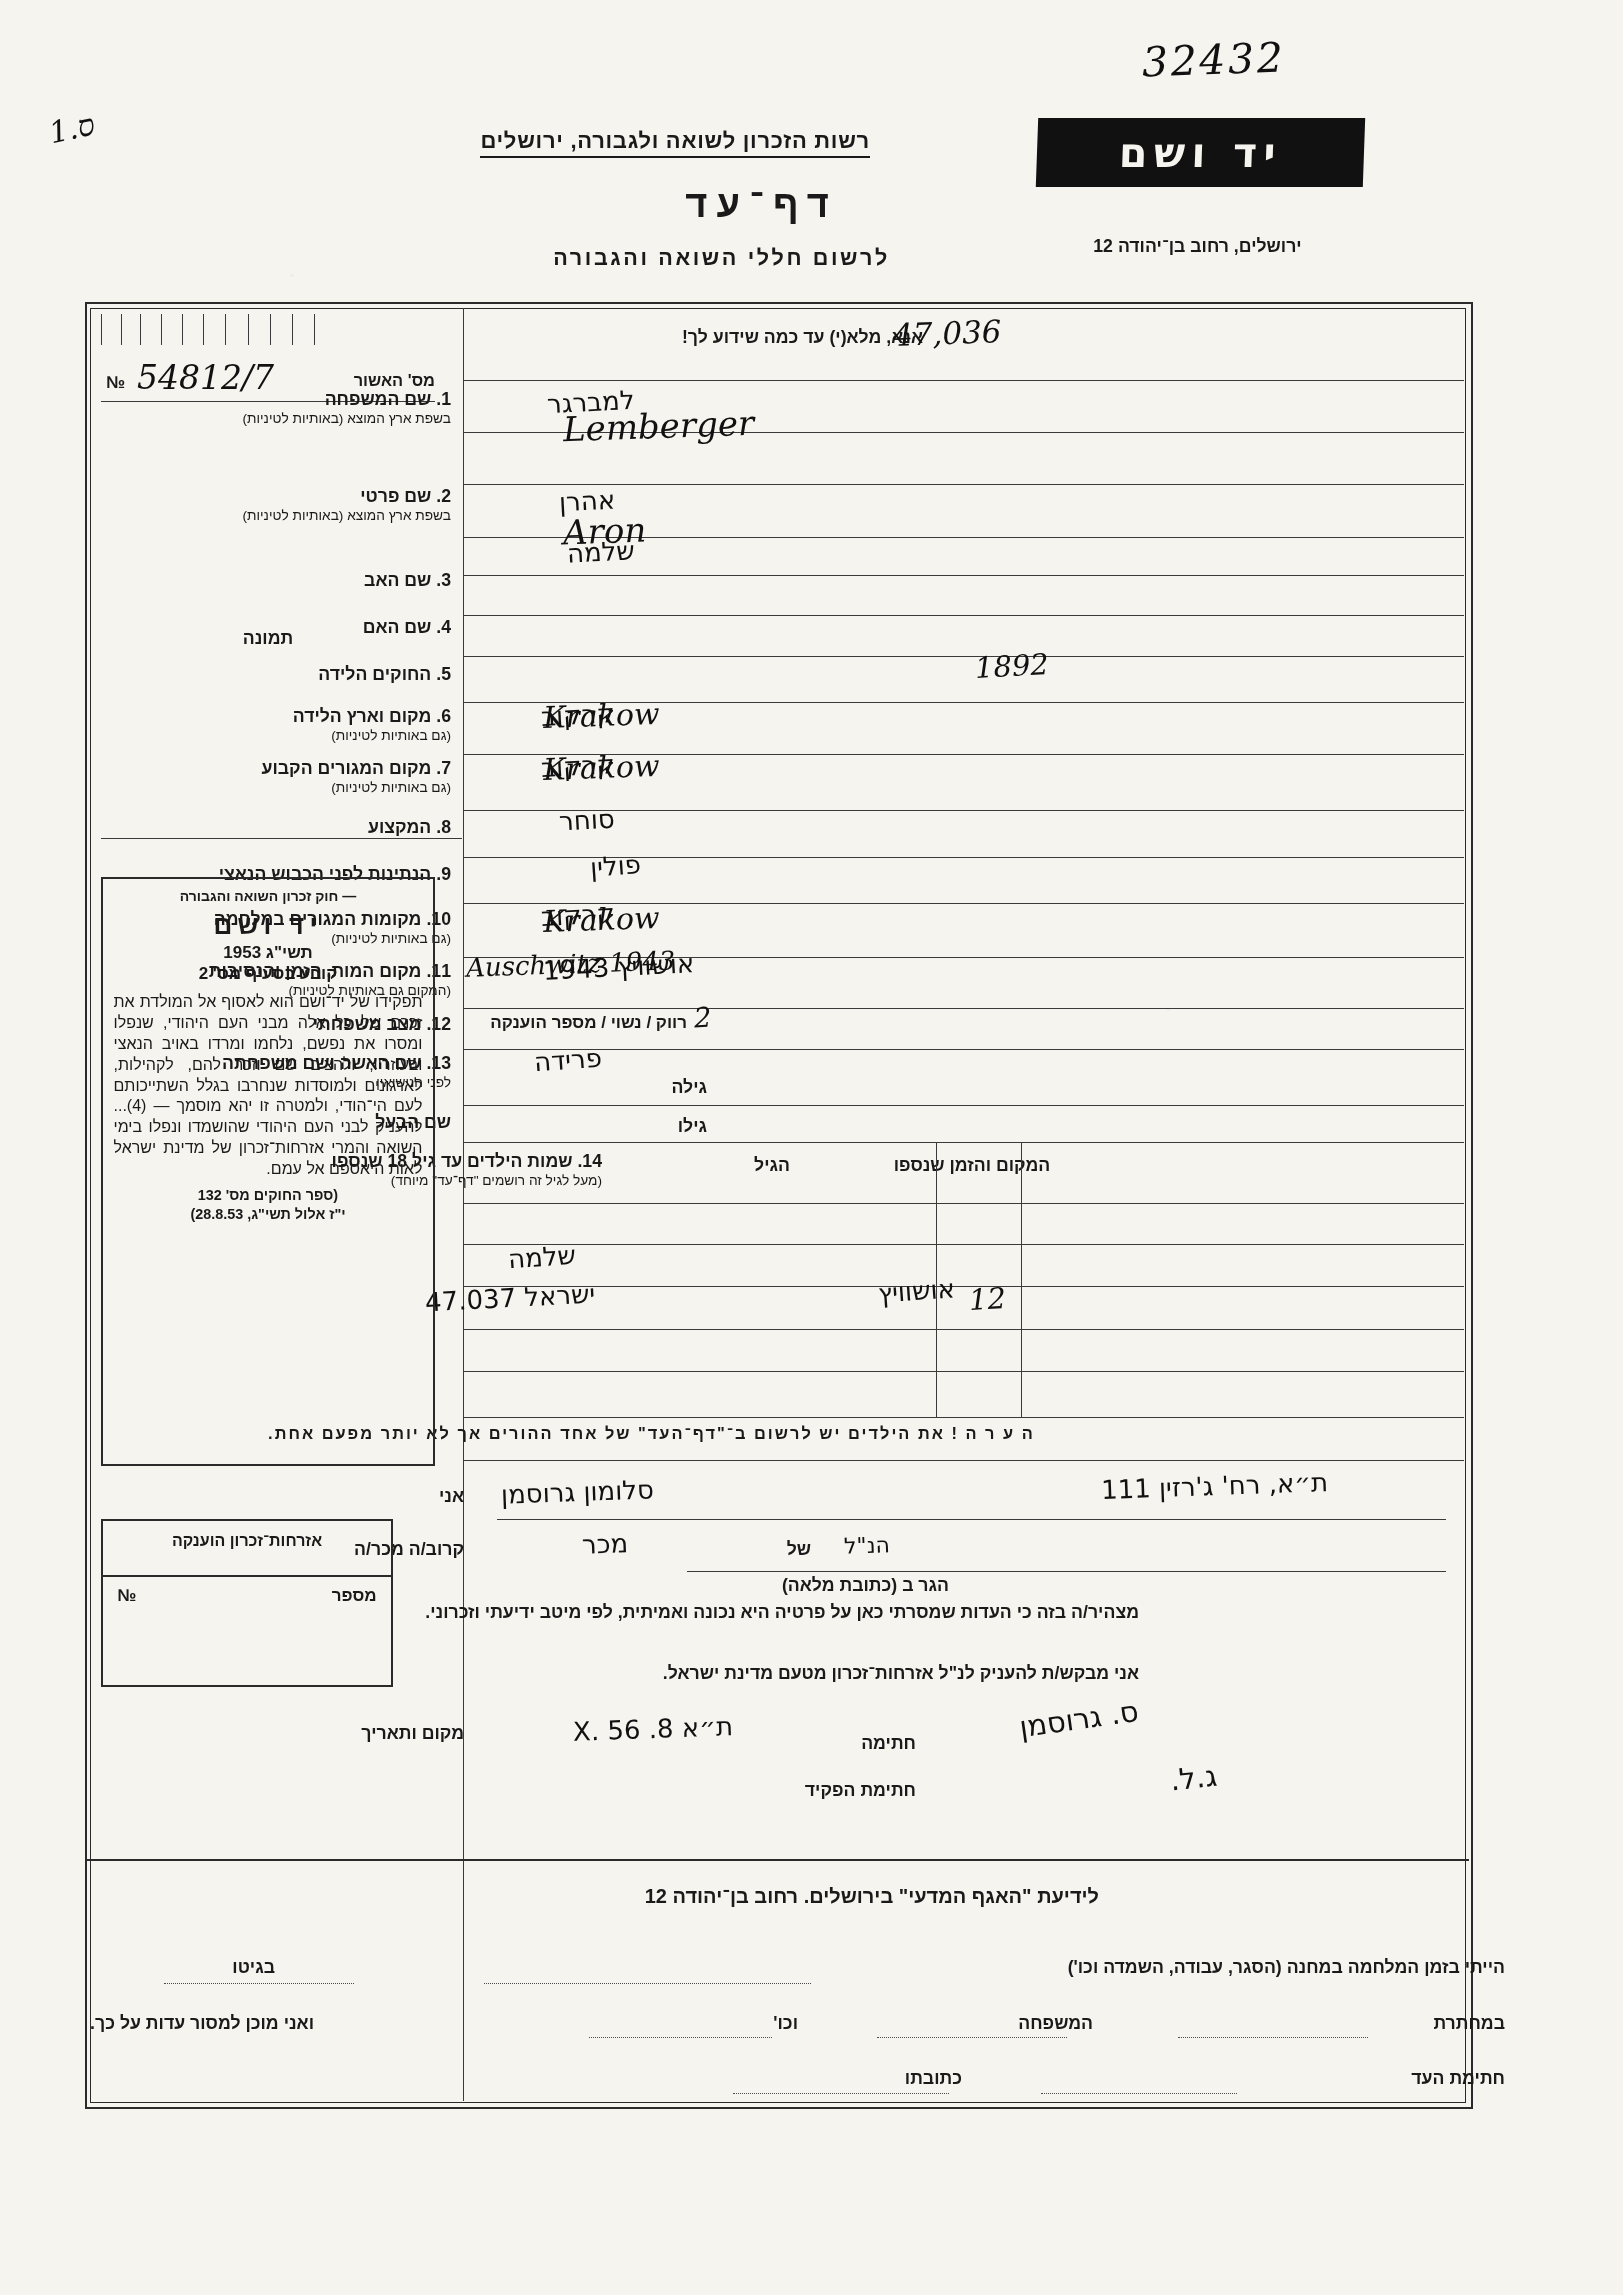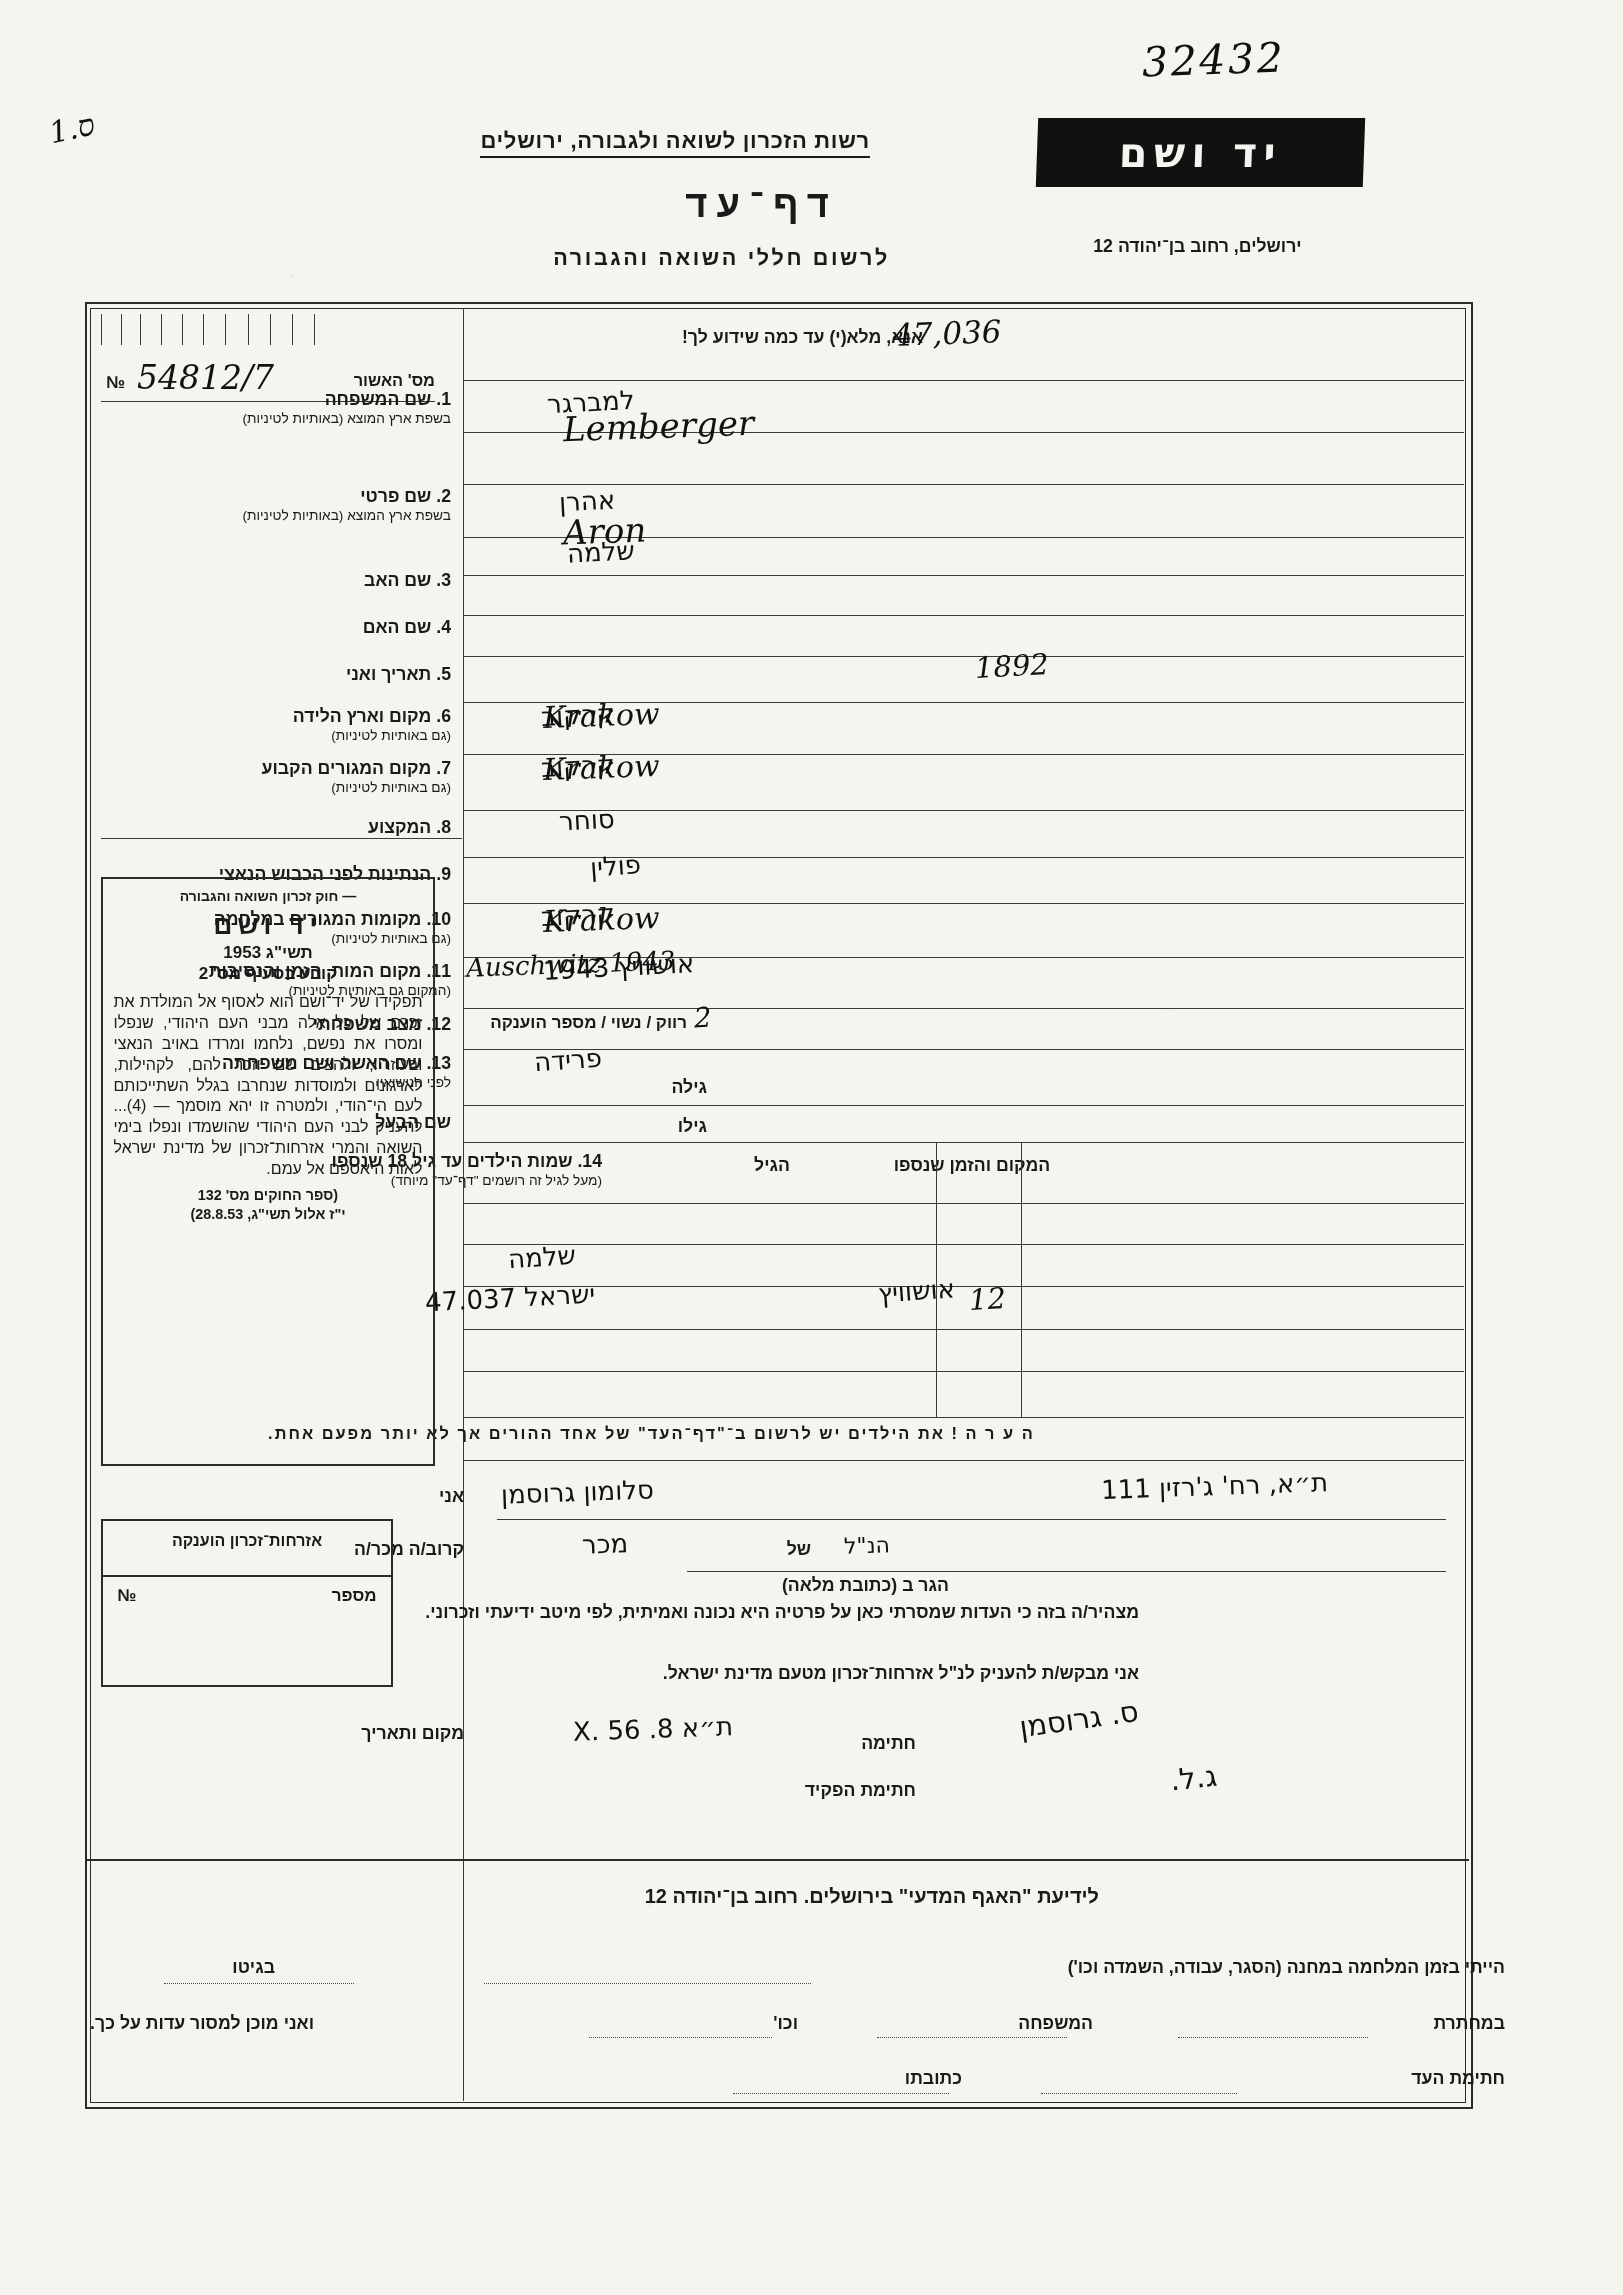--- a/index.html
+++ b/index.html
@@ -215,20 +215,23 @@
   <div class="field-text" style="right:700px;top:327px;">אנא, מלא(י) עד כמה שידוע לך!</div>
   <div class="hw" style="left:893px;top:315px;font-size:31px;transform:rotate(-2deg);">47,036</div>
 
   <div id="cert-box">
     <div id="cert-label" class="rtl">מס' האשור</div>
     <div id="cert-no">№</div>
     <div id="cert-value" class="hand">54812/7</div>
   </div>
   <div class="rule" style="left:101px;top:401px;width:334px;"></div>
 
+  <div id="photo-box">
+    <div id="photo-label">תמונה</div>
+  </div>
 
   <div class="vline" style="left:463px;top:308px;height:1142px;"></div>
   <div class="vline" style="left:463px;top:1450px;height:651px;"></div>
   <div class="rule" style="left:101px;top:838px;width:361px;"></div>
 
   <div class="lbl" style="right:1172px;top:390px;width:275px;">
     <span>1.</span>
     <span>שם המשפחה</span>
     <span class="sub">בשפת ארץ המוצא (באותיות לטיניות)</span>
   </div>
@@ -240,21 +243,21 @@
   <div class="lbl" style="right:1172px;top:571px;width:275px;">
     <span>3.</span>
     <span>שם האב</span>
   </div>
   <div class="lbl" style="right:1172px;top:618px;width:275px;">
     <span>4.</span>
     <span>שם האם</span>
   </div>
   <div class="lbl" style="right:1172px;top:665px;width:275px;">
     <span>5.</span>
-    <span>תאריך ואני</span>
+    <span>החוקים הלידה</span>
   </div>
   <div class="lbl" style="right:1172px;top:707px;width:275px;">
     <span>6.</span>
     <span>מקום וארץ הלידה</span>
     <span class="sub">(גם באותיות לטיניות)</span>
   </div>
   <div class="lbl" style="right:1172px;top:759px;width:275px;">
     <span>7.</span>
     <span>מקום המגורים הקבוע</span>
     <span class="sub">(גם באותיות לטיניות)</span>

